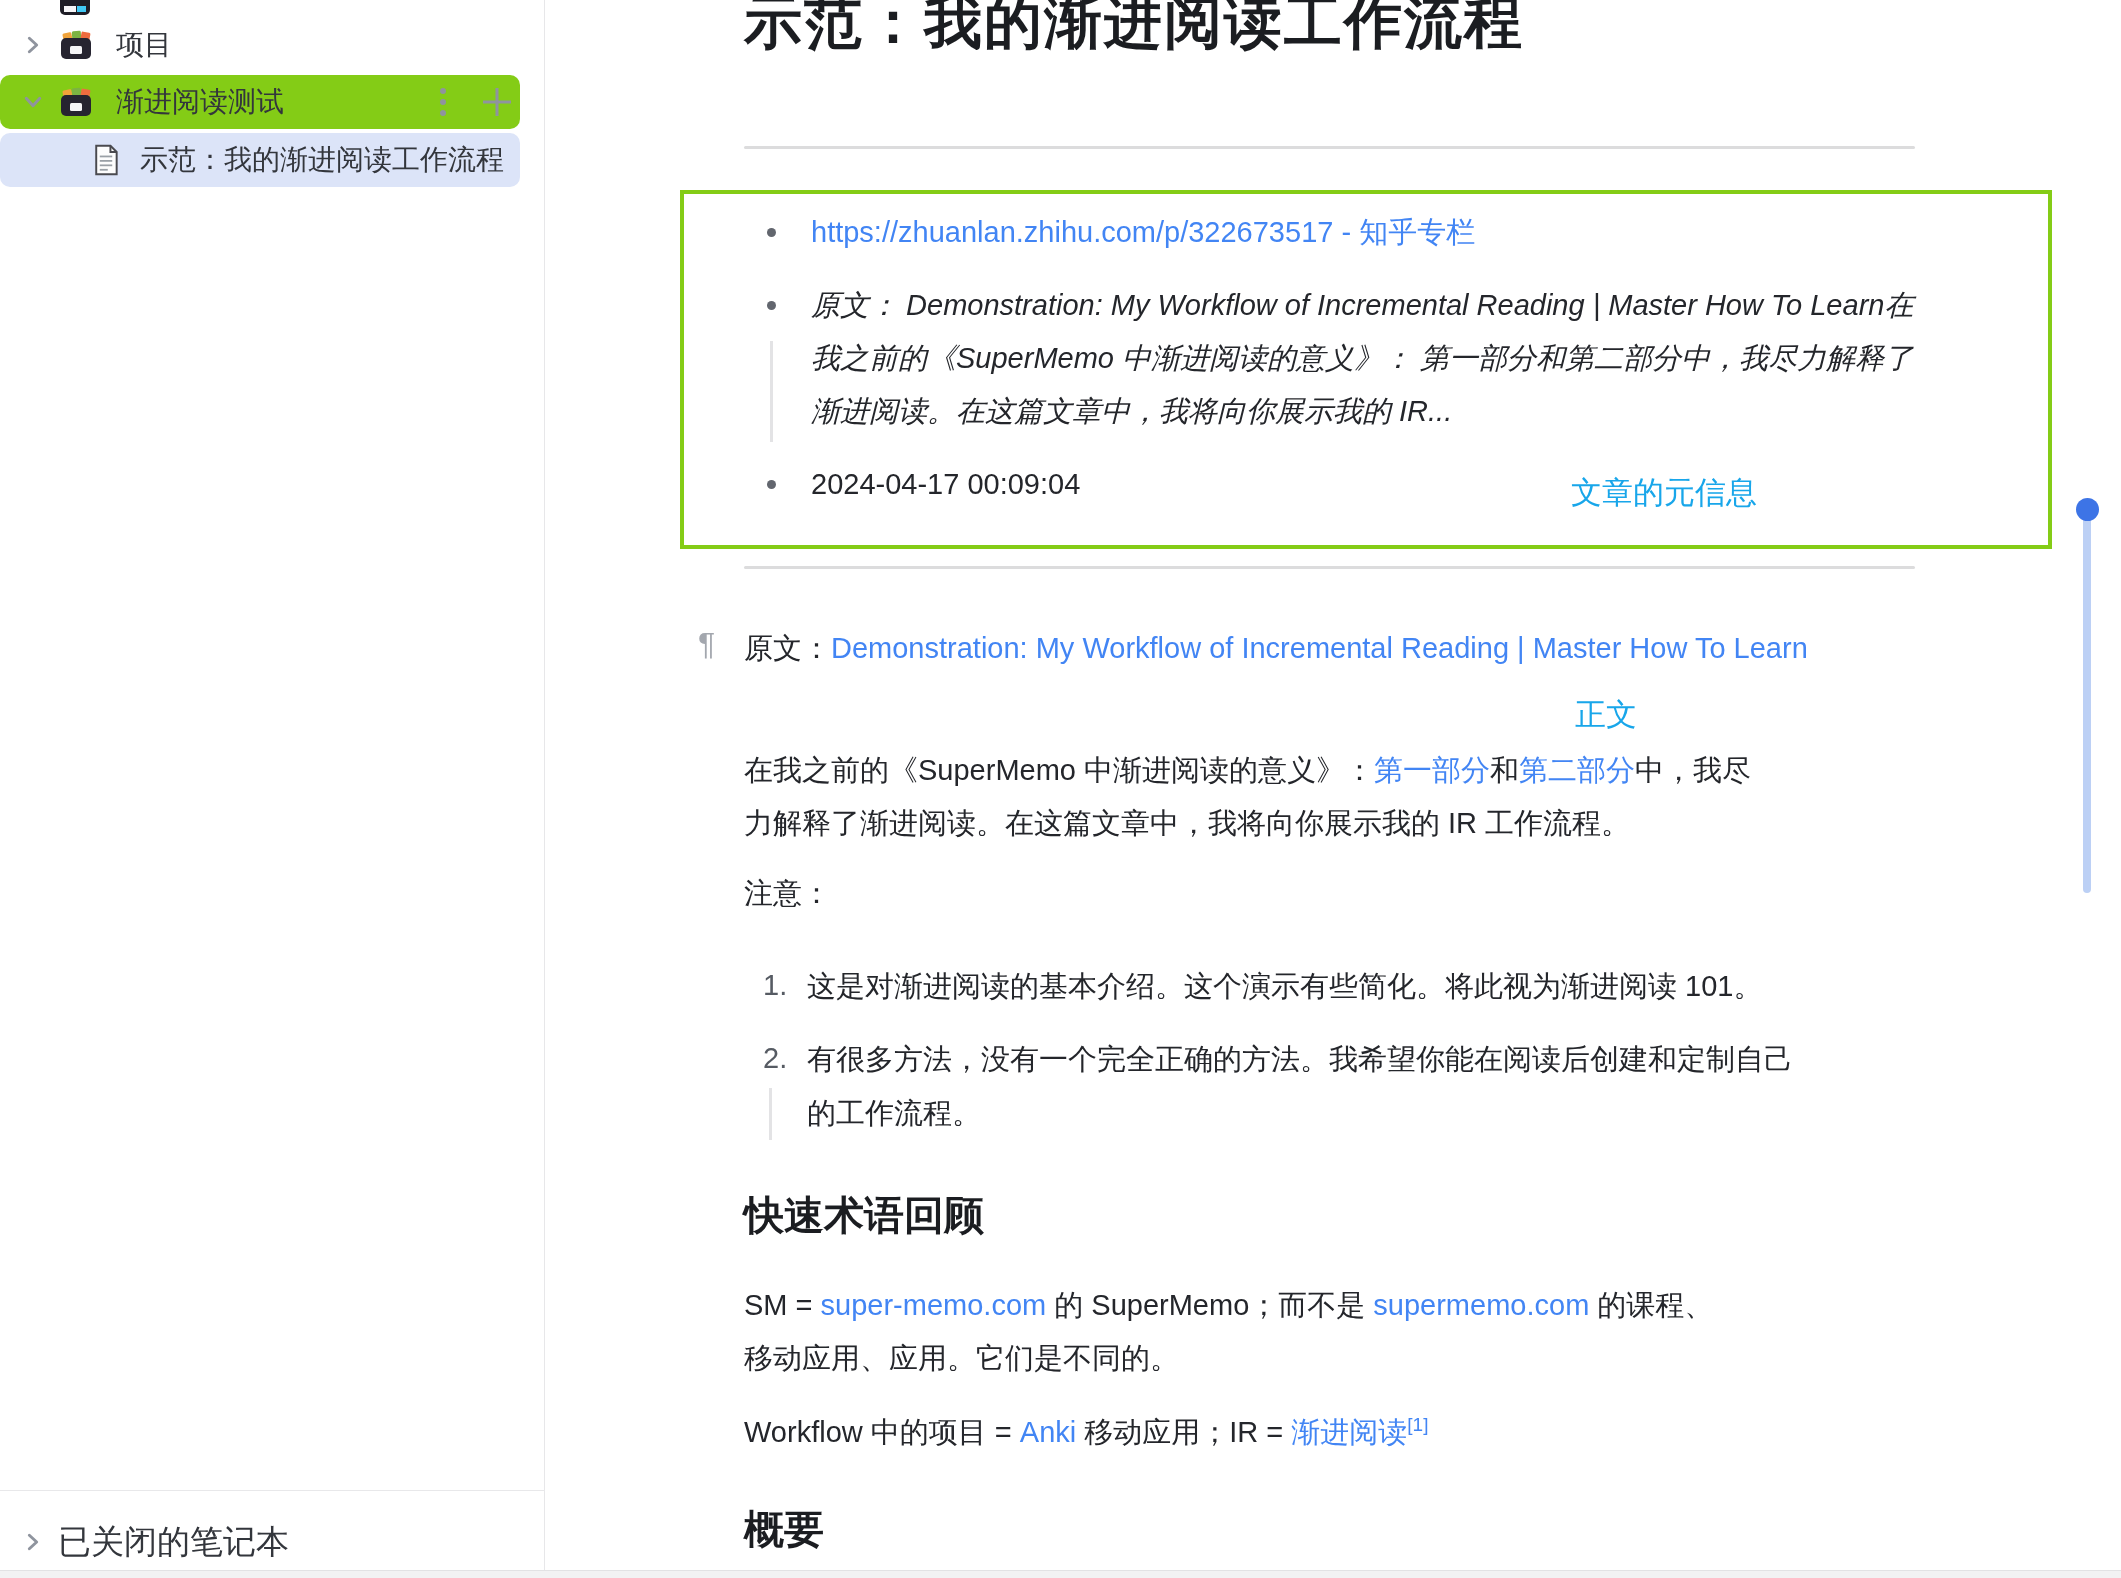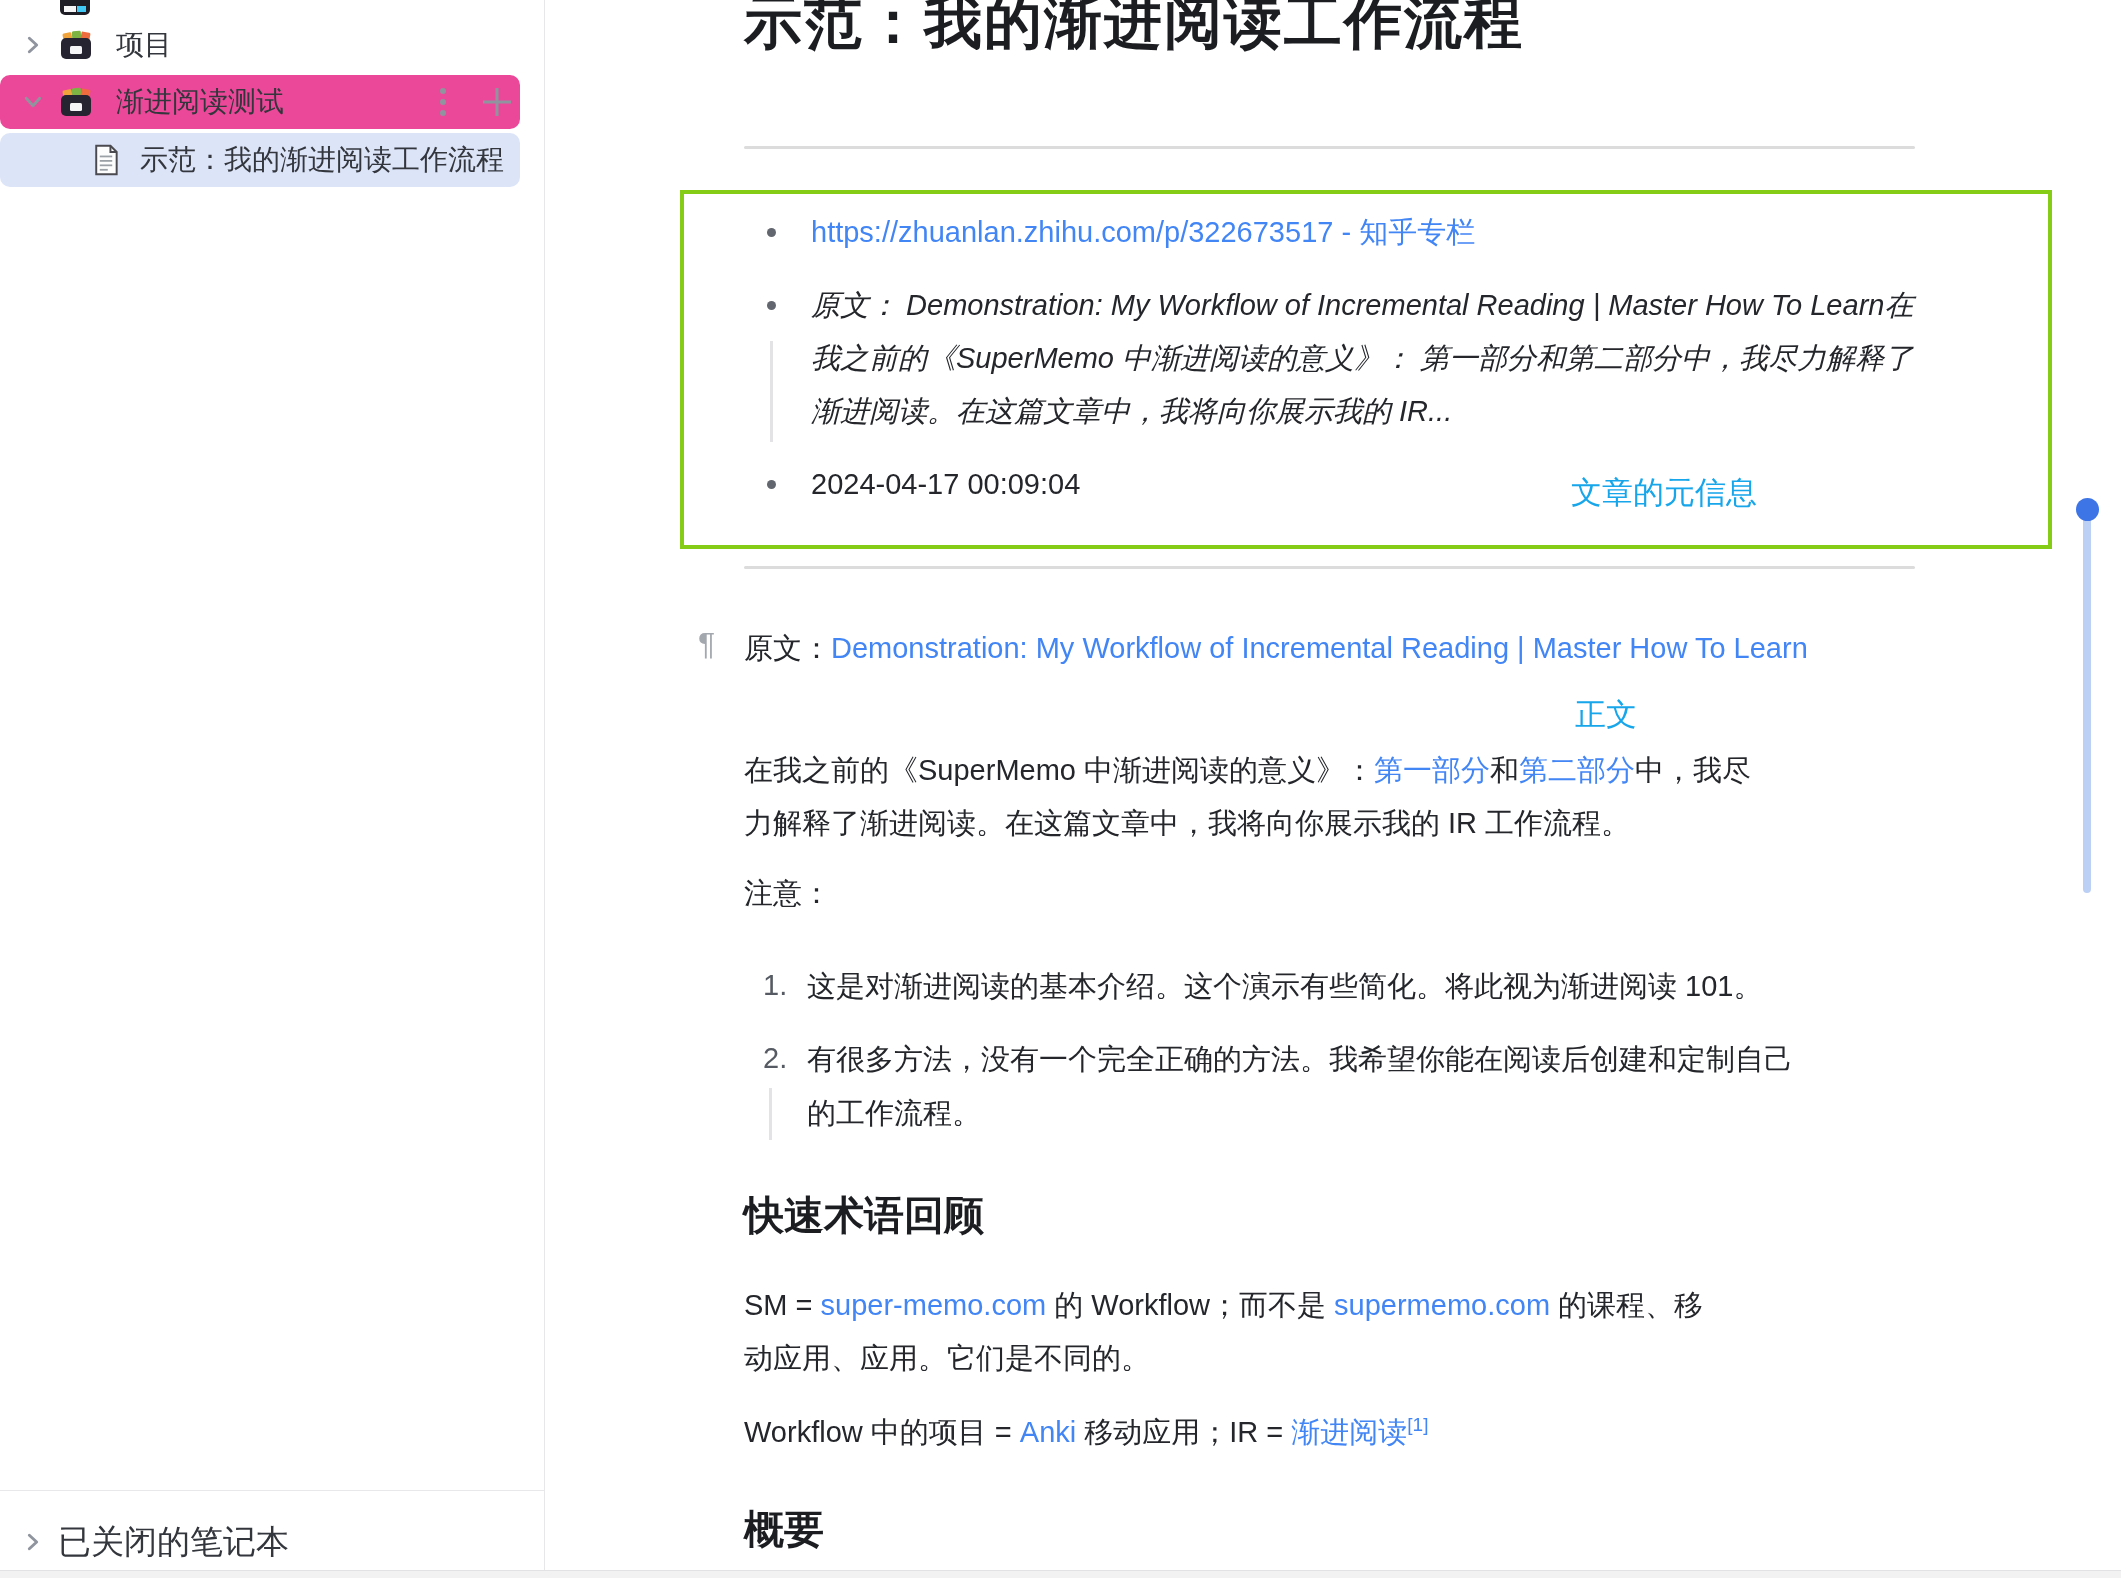--- a/index.html
+++ b/index.html
@@ -10,21 +10,21 @@
     background:#ffffff;
     overflow:hidden;
     color:#1f2126;
   }
   
   .sidebar { position:absolute; left:0; top:0; width:545px; height:1578px; background:#fff; border-right:1px solid #e7e7e9; }
   .tree-row { position:absolute; display:flex; align-items:center; font-size:28px; color:#33363c; height:54px; }
   .tree-row .chev { width:22px; height:22px; flex:0 0 auto; }
   .nbicon { width:36px; height:36px; flex:0 0 auto; }
   .row-label { margin-left:22px; white-space:nowrap; }
-  .row-selected-gray { left:0; top:75px; width:520px; background:#ec4899; border-radius:10px; }
+  .row-selected-gray { left:0; top:75px; width:520px; background:#84cc16; border-radius:10px; }
   .row-selected-blue { left:0; top:133px; width:520px; background:#dce4f8; border-radius:10px; }
   .row-actions { position:absolute; display:flex; align-items:center; }
   .sb-divider { position:absolute; left:0; top:1490px; width:545px; height:1px; background:#e8e8ea; }
   .clip-row { left:0; top:-24px; }
   
   .content { position:absolute; left:546px; top:0; width:1575px; height:1578px; background:#fff; }
   .doc-title { position:absolute; left:198px; top:-10px; font-size:58px; line-height:64px; font-weight:700; color:#1b1d21; letter-spacing:2px; white-space:nowrap; }
   .hr { position:absolute; left:198px; width:1171px; height:3px; background:#dcdcdd; border-radius:2px; }
   .hr1 { top:146px; } .hr2 { top:566px; }
   .quote-box { position:absolute; left:134px; top:190px; width:1372px; height:359px; border:4px solid #84cc16; background:#fff; padding:12px 130px 0 83px; }
@@ -171,21 +171,21 @@
     <span class="otext">这是对渐进阅读的基本介绍。这个演示有些简化。将此视为渐进阅读 101。</span>
   </div>
   <div class="oli oli-2 body-text">
     <span class="marker">2.</span>
     <span class="otext">有很多方法，没有一个完全正确的方法。我希望你能在阅读后创建和定制自己的工作流程。</span>
   </div>
   <div class="o-guide"></div>
 
   <h2 class="h2 h2-terms">快速术语回顾</h2>
 
-  <p class="body-text sm-para"><span>SM = </span><span class="blue-link">super-memo.com</span><span> 的 Workflow；而不是 </span><span class="blue-link">supermemo.com</span><span> 的课程、移动应用、应用。它们是不同的。</span></p>
+  <p class="body-text sm-para"><span>SM = </span><span class="blue-link">super-memo.com</span><span> 的 SuperMemo；而不是 </span><span class="blue-link">supermemo.com</span><span> 的课程、移动应用、应用。它们是不同的。</span></p>
 
   <p class="body-text anki-para"><span>Workflow 中的项目 = </span><span class="blue-link">Anki</span><span> 移动应用；IR = </span><span class="blue-link">渐进阅读</span><sup class="ref blue-link">[1]</sup></p>
 
   <h2 class="h2 h2-summary">概要</h2>
 </div>
 
 <div class="scroll-line"></div>
 <div class="scroll-dot"></div>
 
 <div class="bottom-strip"></div>

